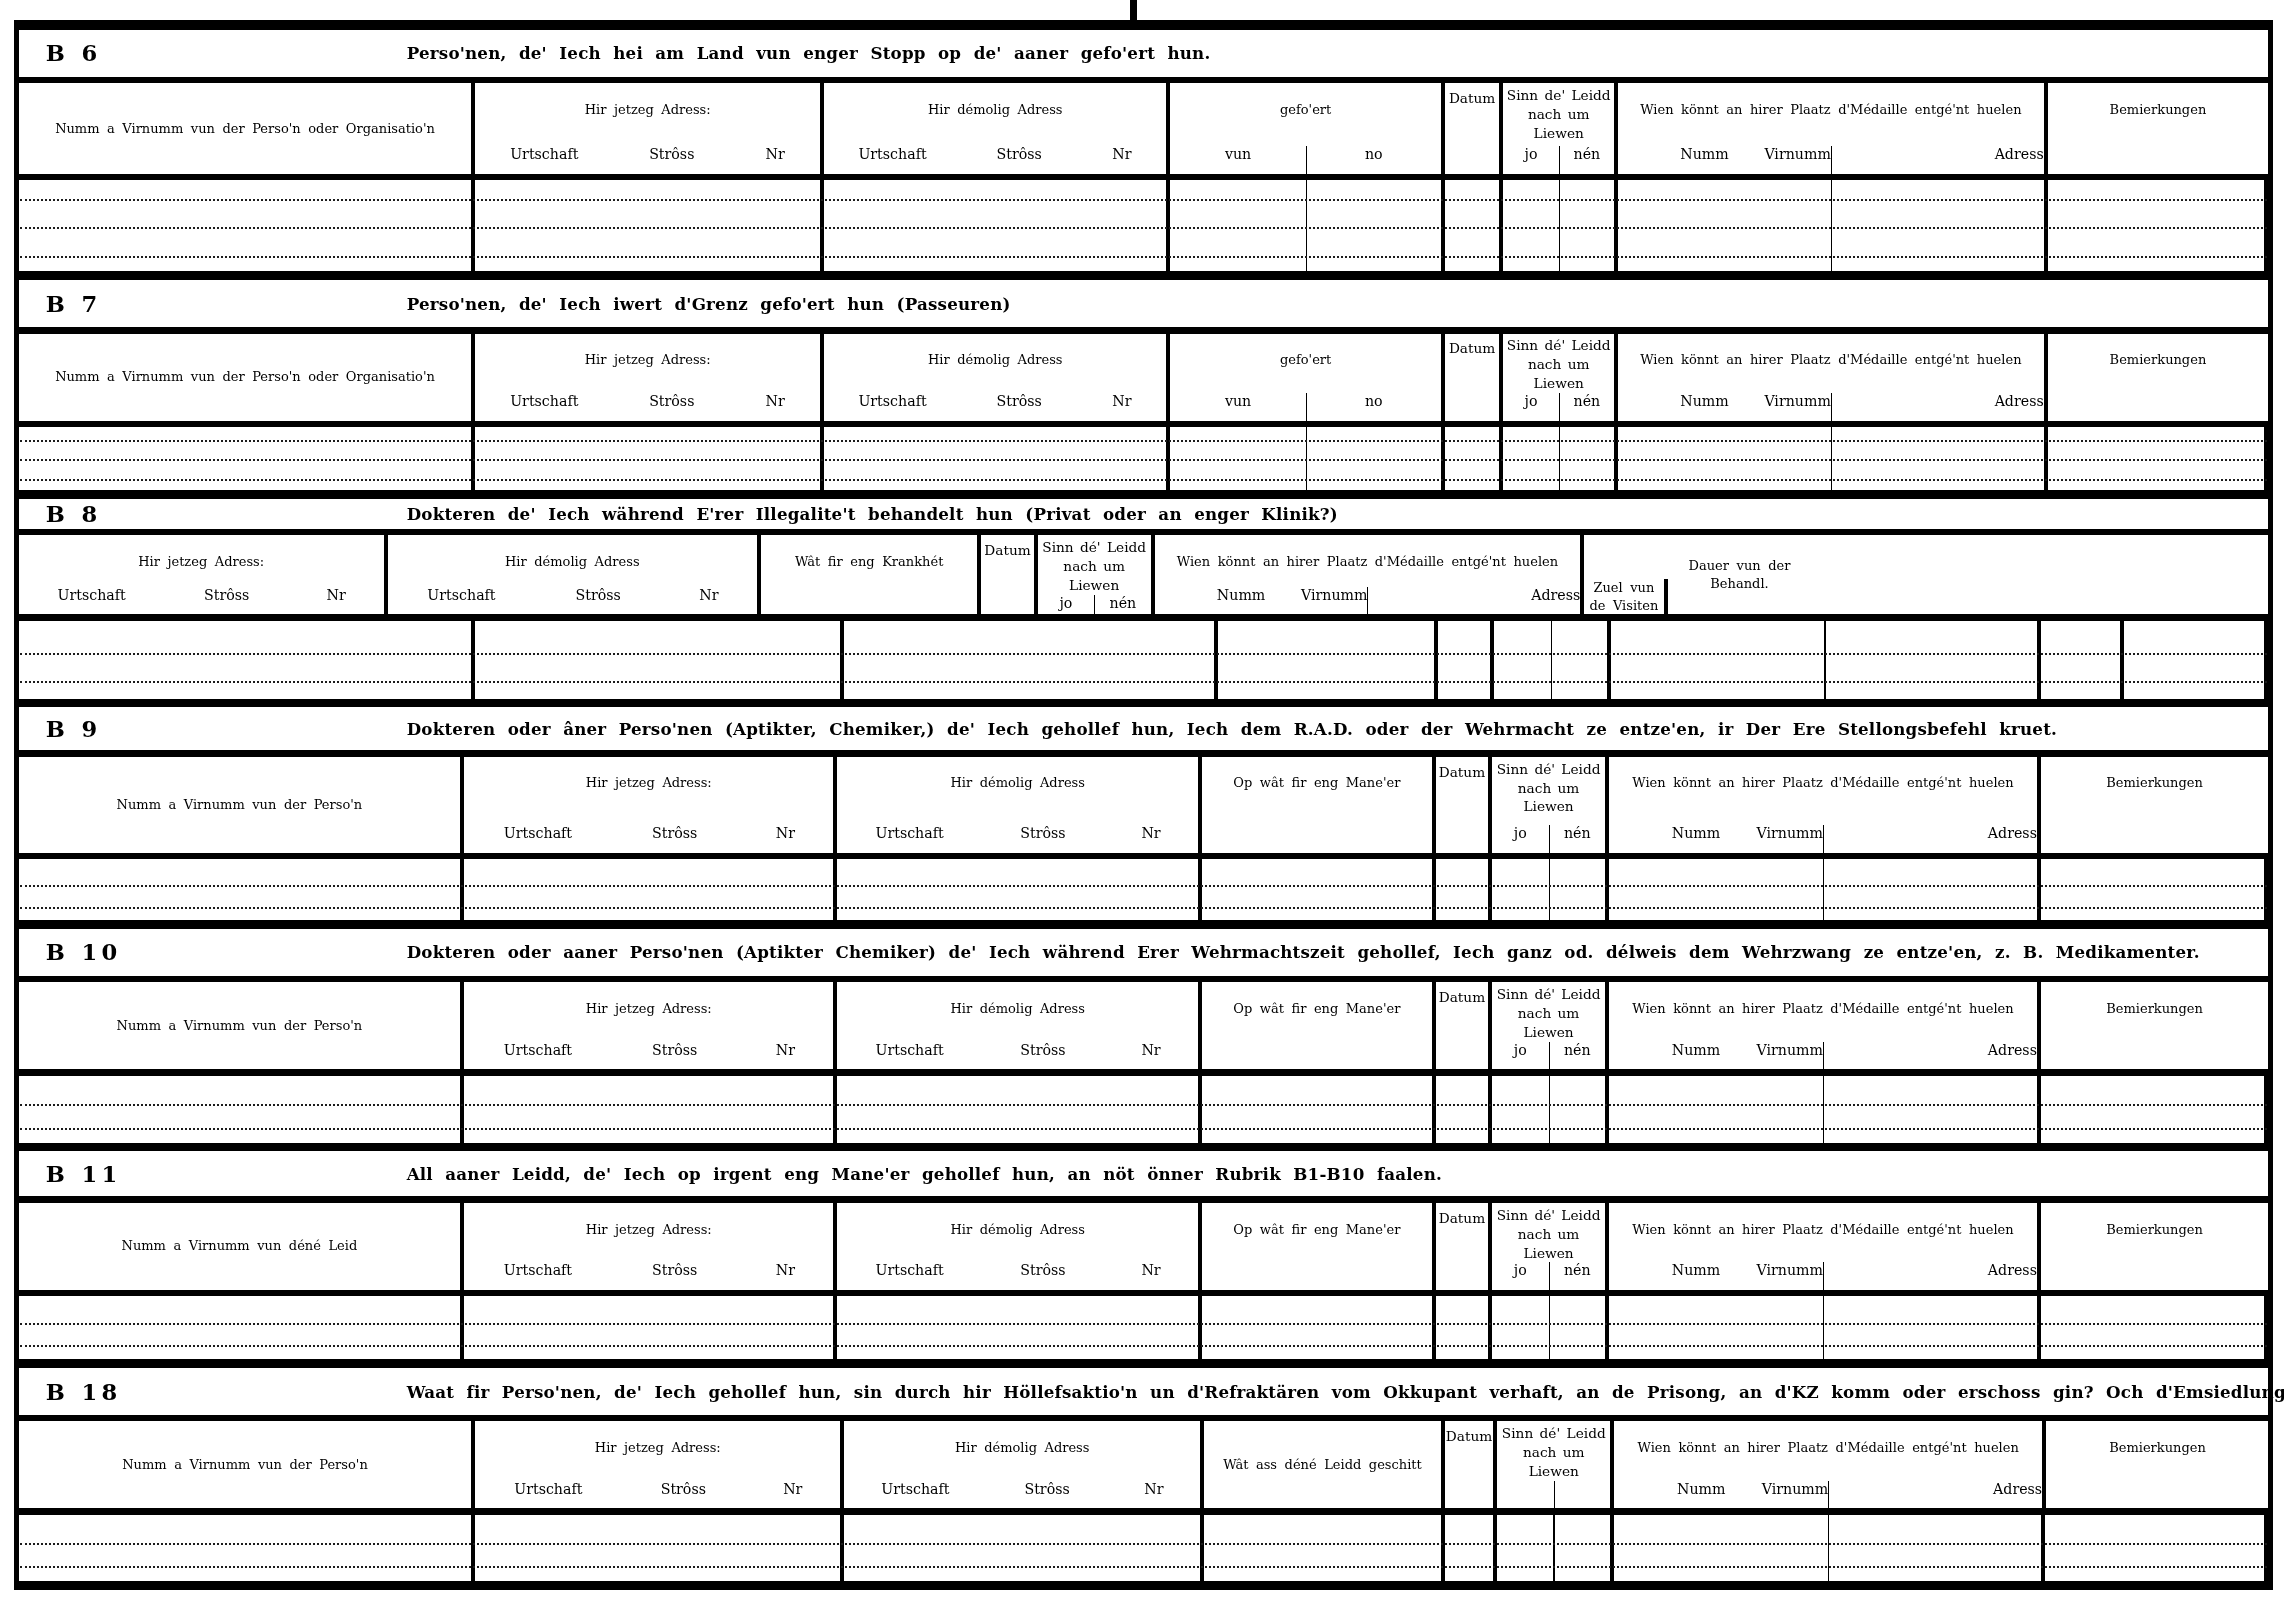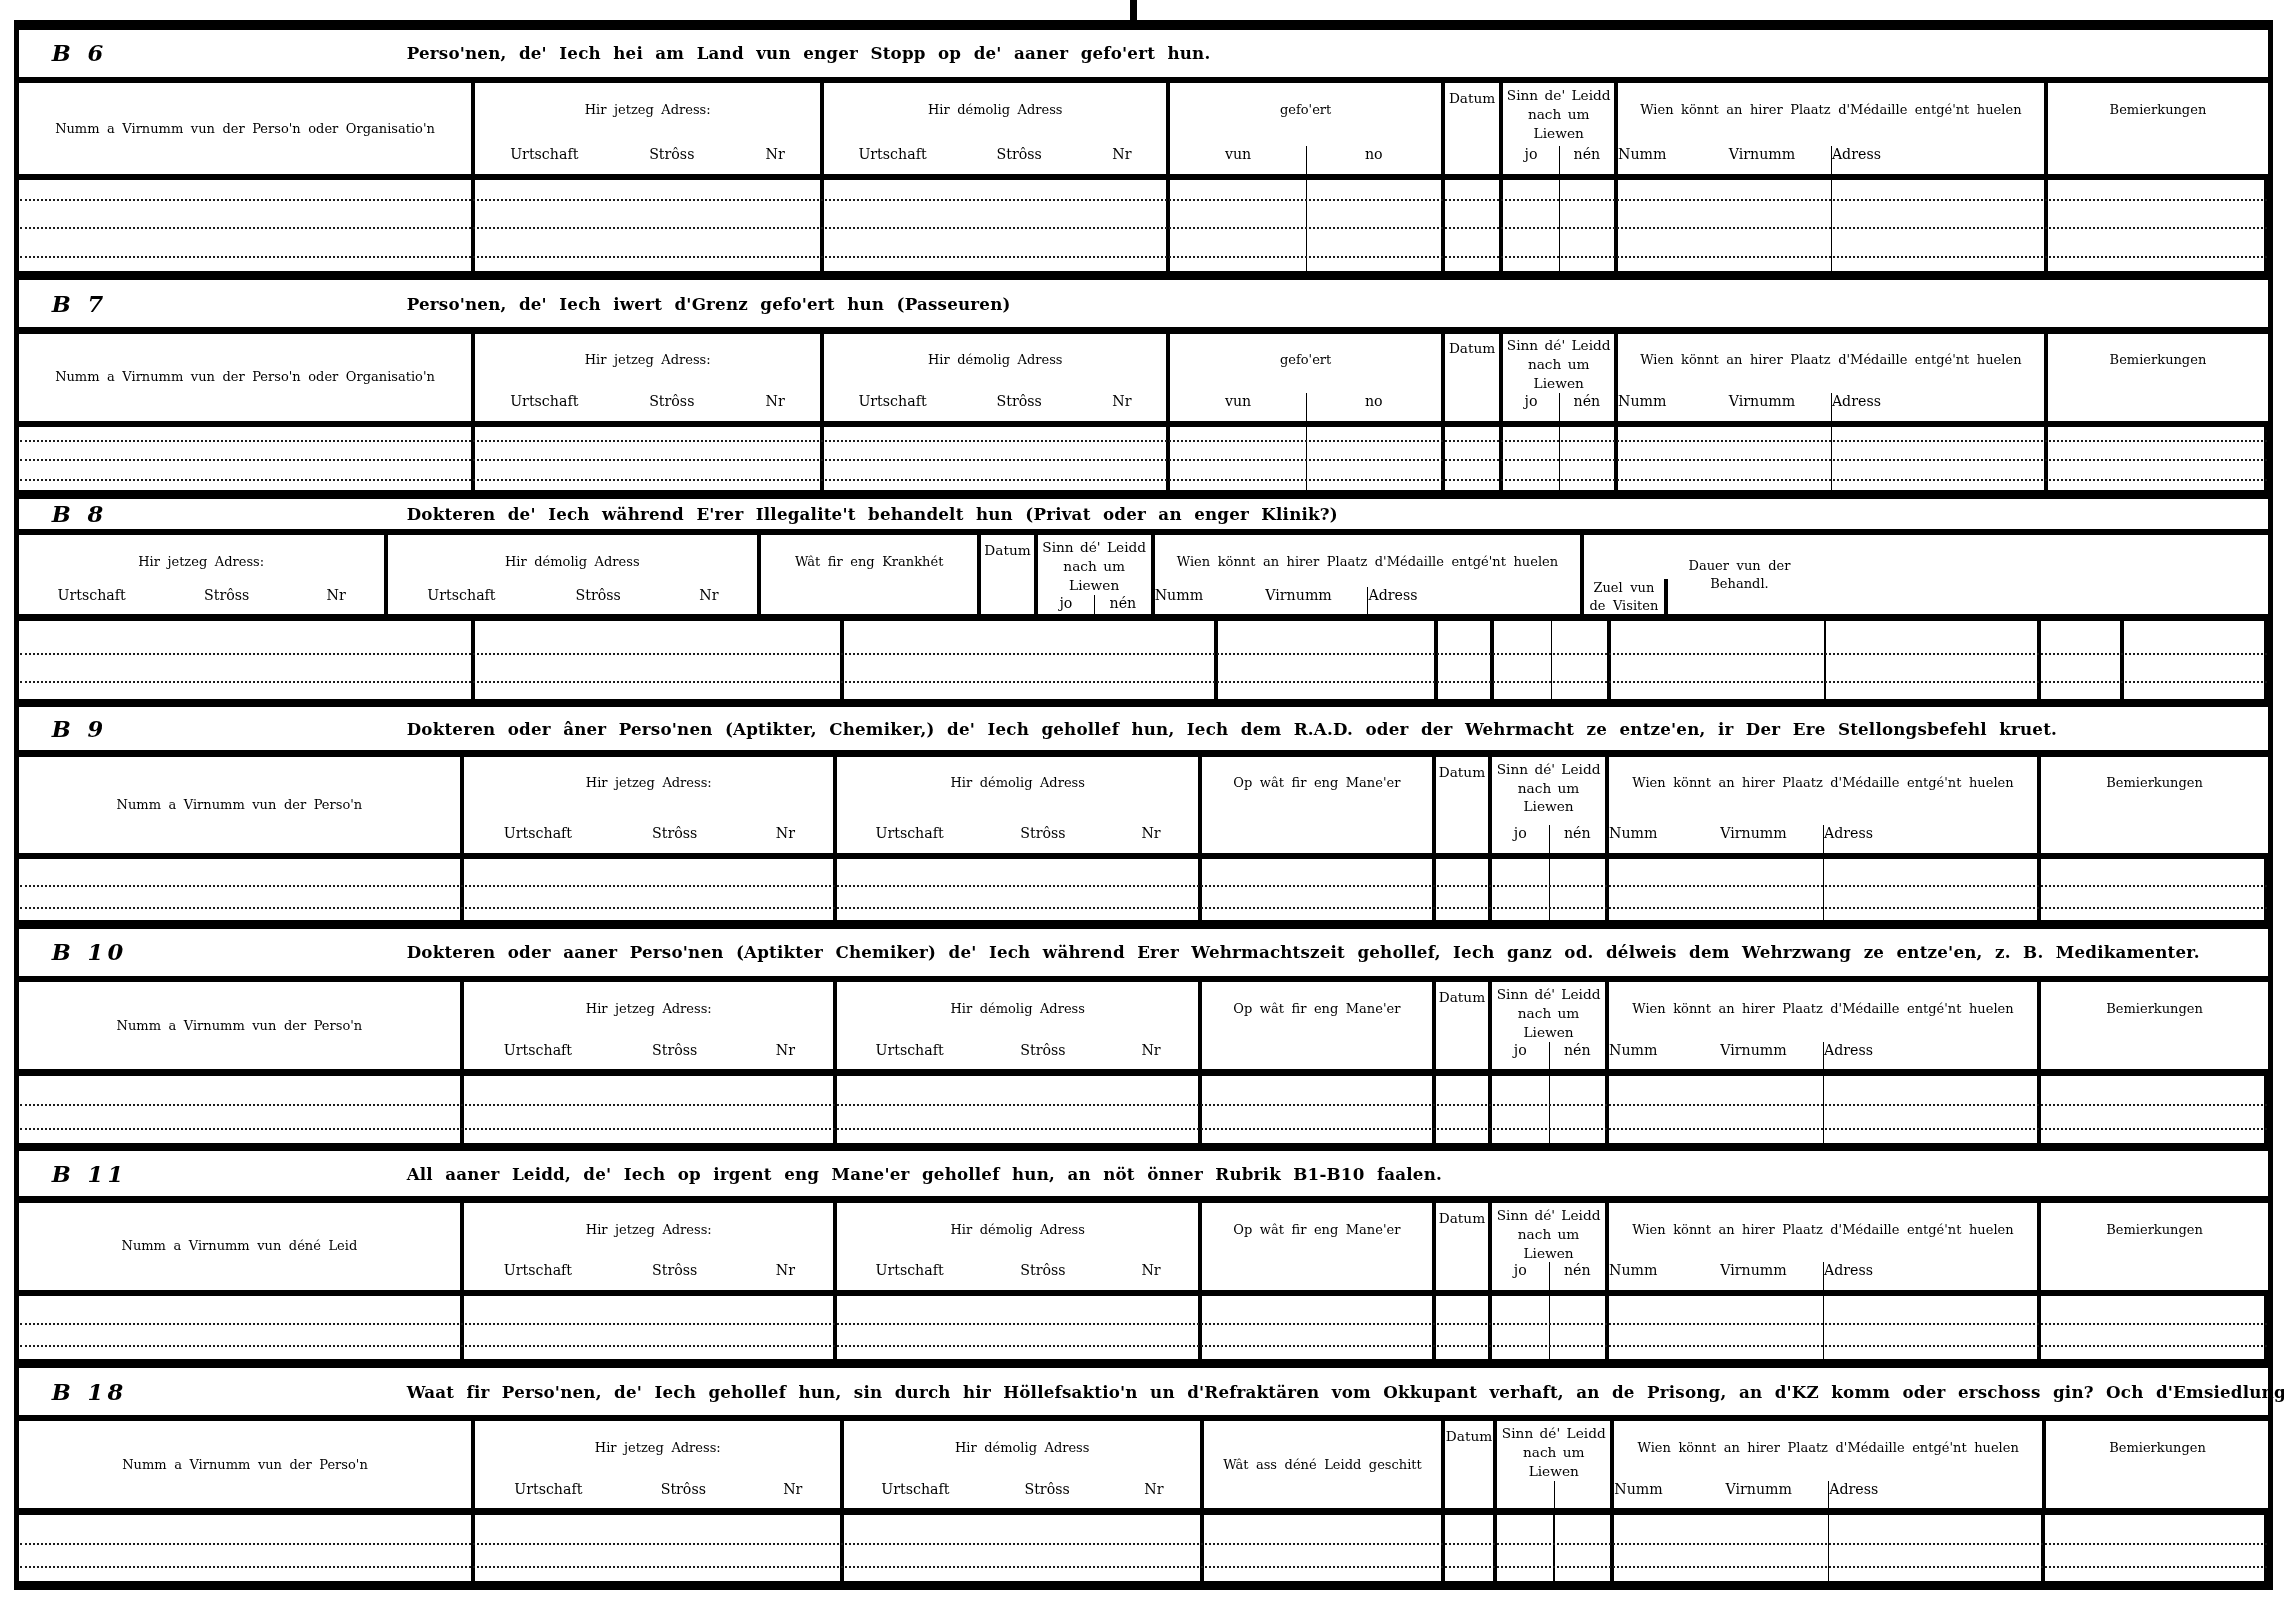--- a/index.html
+++ b/index.html
@@ -10,22 +10,22 @@
   }
   .reg-mark{position:absolute;left:1130px;top:0;width:6.9px;height:25.5px;background:#000;}
   .frame{
     position:absolute;left:13.7px;top:19.6px;right:10.8px;
     border-left:5.4px solid #000;border-right:5.4px solid #000;border-top:10.8px solid #000;
     box-sizing:border-box;
   }
   section{position:relative;}
   .trow{position:relative;}
   .bid{
-    position:absolute;left:33px;top:50%;transform:translateY(-50%);
-    font-size:22.6px;font-weight:700;letter-spacing:4.4px;white-space:nowrap;font-style:italic;
+    position:absolute;left:27px;top:50%;transform:translateY(-50%);
+    font-size:22.6px;font-weight:700;letter-spacing:4.4px;white-space:nowrap;
   }
   .ttitle{
     position:absolute;left:388px;top:50%;transform:translateY(-50%);
     font-size:16.7px;font-weight:700;word-spacing:6.4px;letter-spacing:0.2px;white-space:nowrap;
   }
   .hsep{height:6.4px;background:#000;}
   .bsep{height:8.8px;background:#000;}
   .hrow{display:flex;align-items:stretch;}
   .hcell{
     position:relative;flex:0 0 auto;box-sizing:border-box;
@@ -37,21 +37,21 @@
     padding:17.7px 4.9px 0;word-spacing:3.4px;
   }
   .vcenter > .glabel{padding-top:0;padding-bottom:0;margin:auto 0;}
   .tight > .glabel{padding:2.9px 2px 0;font-size:13.7px;word-spacing:2px;}
   .narrow > .glabel{padding:5.9px 1px 0;font-size:13.7px;word-spacing:0;}
   .subrow{display:flex;height:27.5px;margin-top:auto;font-size:14.2px;align-items:flex-start;}
   .asub{text-align:center;}
   .asub.a0{width:40%;} .asub.a1{width:34%;} .asub.a2{width:26%;}
   .ssub{width:50%;text-align:center;box-sizing:border-box;height:100%;}
   .ssub.s1{border-left:1.5px solid #000;}
-  .wsub{box-sizing:border-box;text-align:left;height:100%;}
+  .wsub{box-sizing:border-box;text-align:right;height:100%;}
   .wsub.w0{width:26%;} .wsub.w1{width:24%;} .wsub.w2{width:50%;border-left:1.5px solid #000;}
   .drow{position:relative;display:flex;}
   .dcell{position:relative;flex:0 0 auto;box-sizing:border-box;border-right:4.4px solid #000;}
   .mid{position:absolute;top:0;bottom:0;left:50%;width:1.5px;background:#000;}
   .dots{position:absolute;left:1.5px;right:1.5px;height:0;border-top:2px dotted #1c1c1c;}
 </style>
 </head>
 <body>
 
 <div class="reg-mark"></div>

